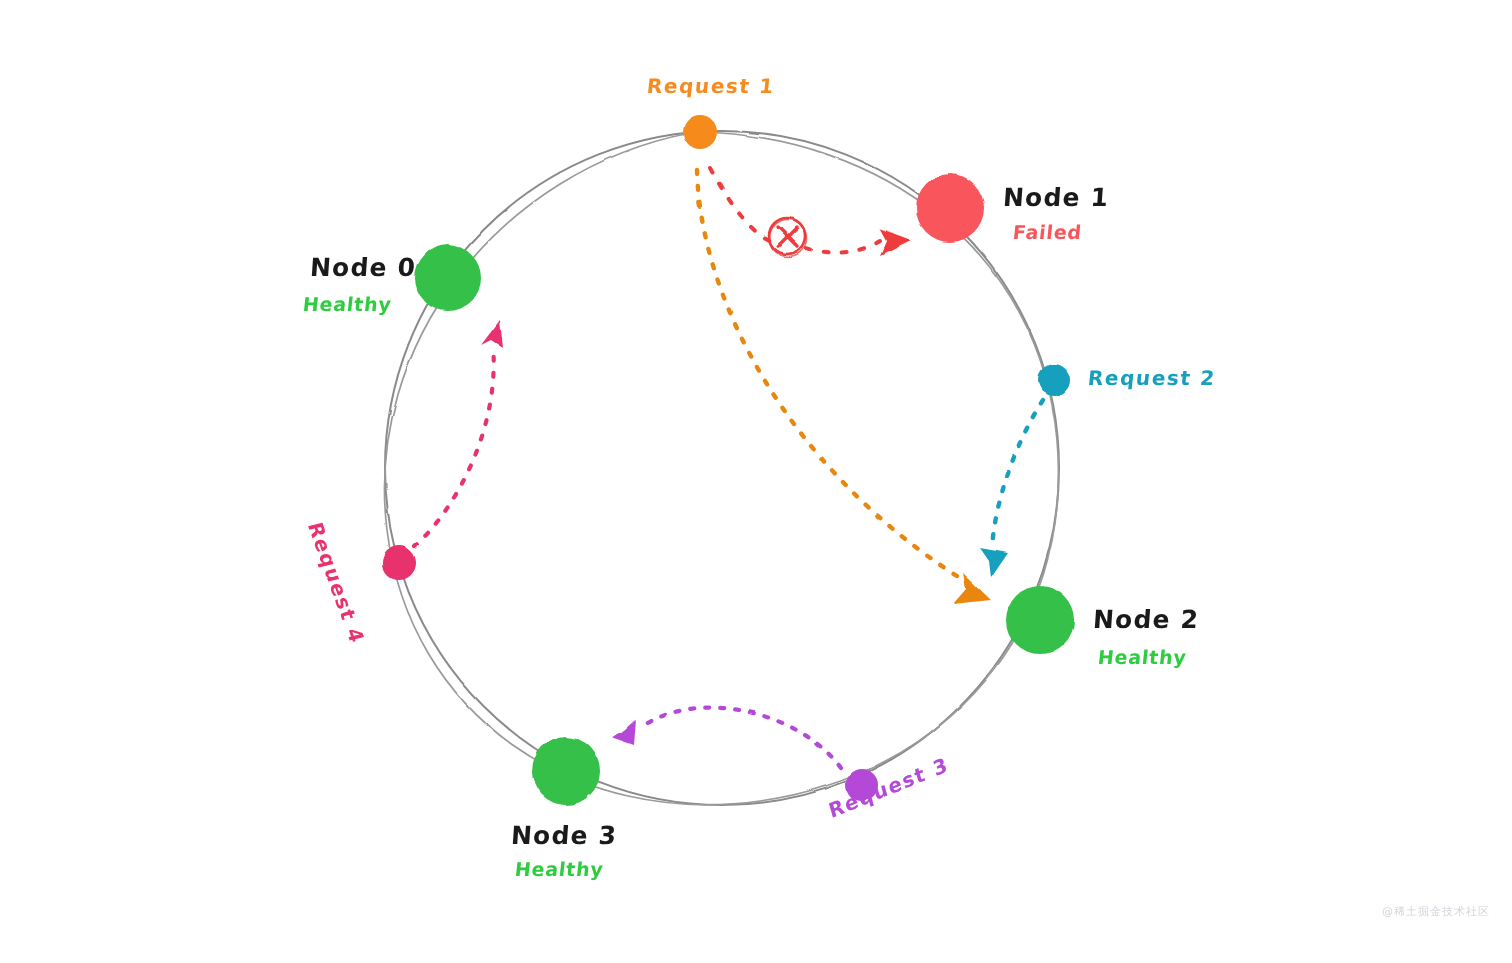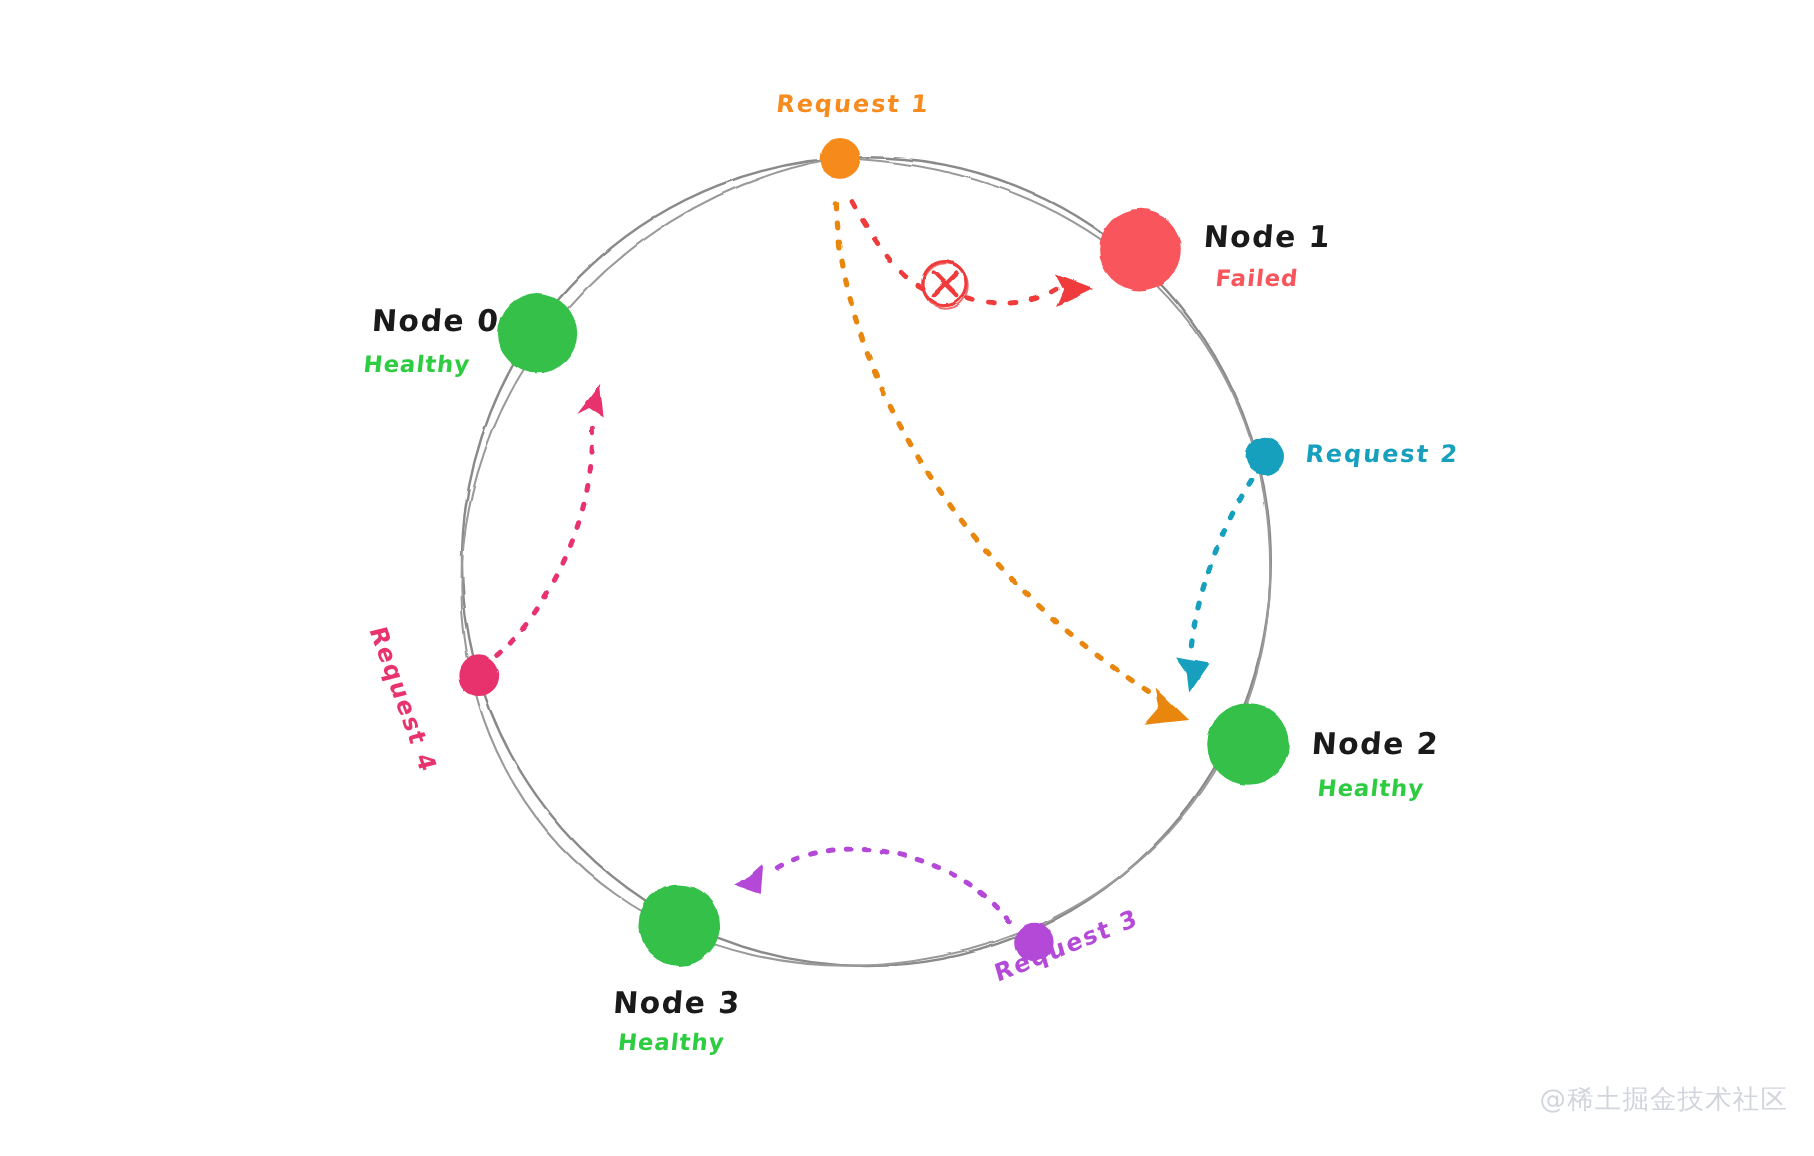--- a/index.html
+++ b/index.html
@@ -53,23 +53,23 @@
   .request-label {
     font-family: "DejaVu Sans", sans-serif;
     font-size: 20px;
     font-weight: 700;
     letter-spacing: 1.6px;
     transform: skewX(-6deg);
   }
   .watermark {
     position: absolute;
     right: 22px;
-    bottom: 32px;
+    bottom: 44px;
     font-family: "DejaVu Sans", sans-serif;
-    font-size: 22px;
+    font-size: 11px;
     color: #d2d6dc;
     letter-spacing: 1px;
     text-align: center;
   }
 </style>
 </head>
 <body>
 
 <div id="stage">
 

